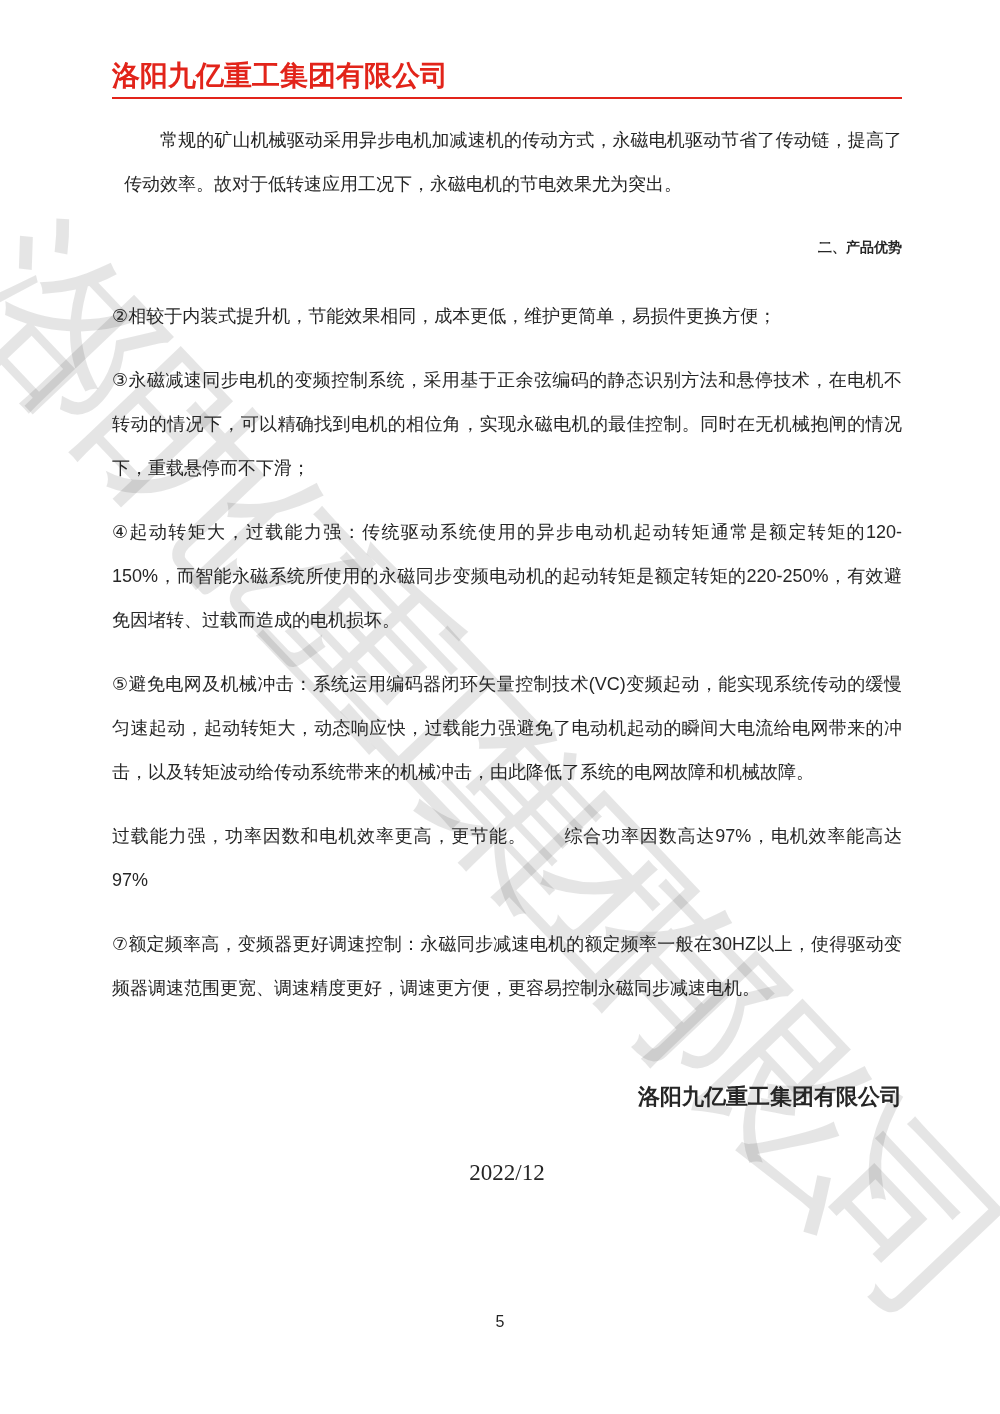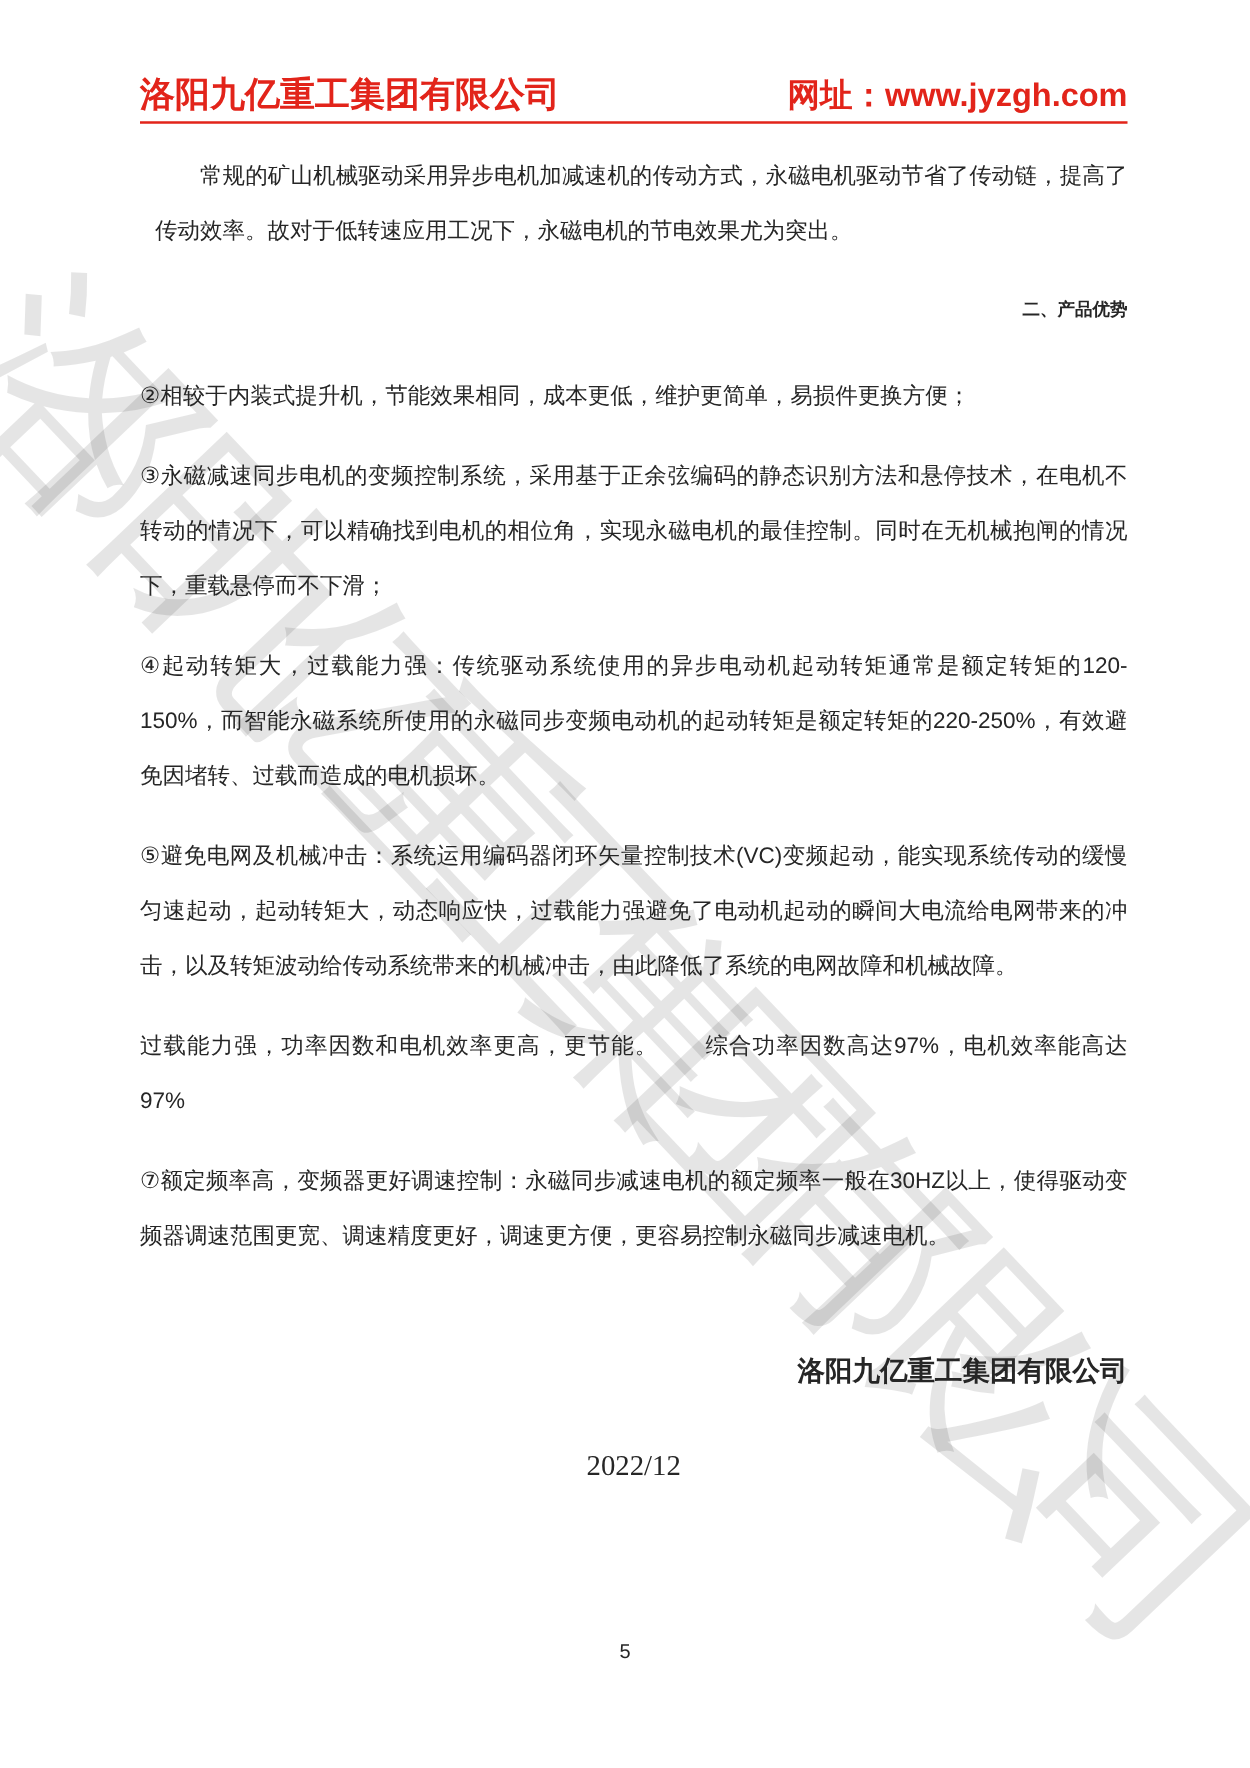--- a/index.html
+++ b/index.html
@@ -110,21 +110,20 @@
 </style>
 </head>
 <body>
 
 <div class="page">
 
   <div class="watermark">洛阳九亿重工集团有限公司</div>
 
   <div class="header">
     <span class="company">洛阳九亿重工集团有限公司</span>
-    <span class="website">网址：www.jyzgh.com</span>
   </div>
 
   <div class="content">
     <p class="intro">常规的矿山机械驱动采用异步电机加减速机的传动方式，永磁电机驱动节省了传动链，提高了传动效率。故对于低转速应用工况下，永磁电机的节电效果尤为突出。</p>
 
     <h2 class="section-heading">二、产品优势</h2>
 
     <p class="advantage">②相较于内装式提升机，节能效果相同，成本更低，维护更简单，易损件更换方便；</p>
     <p class="advantage">③永磁减速同步电机的变频控制系统，采用基于正余弦编码的静态识别方法和悬停技术，在电机不转动的情况下，可以精确找到电机的相位角，实现永磁电机的最佳控制。同时在无机械抱闸的情况下，重载悬停而不下滑；</p>
     <p class="advantage">④起动转矩大，过载能力强：传统驱动系统使用的异步电动机起动转矩通常是额定转矩的120-150%，而智能永磁系统所使用的永磁同步变频电动机的起动转矩是额定转矩的220-250%，有效避免因堵转、过载而造成的电机损坏。</p>

